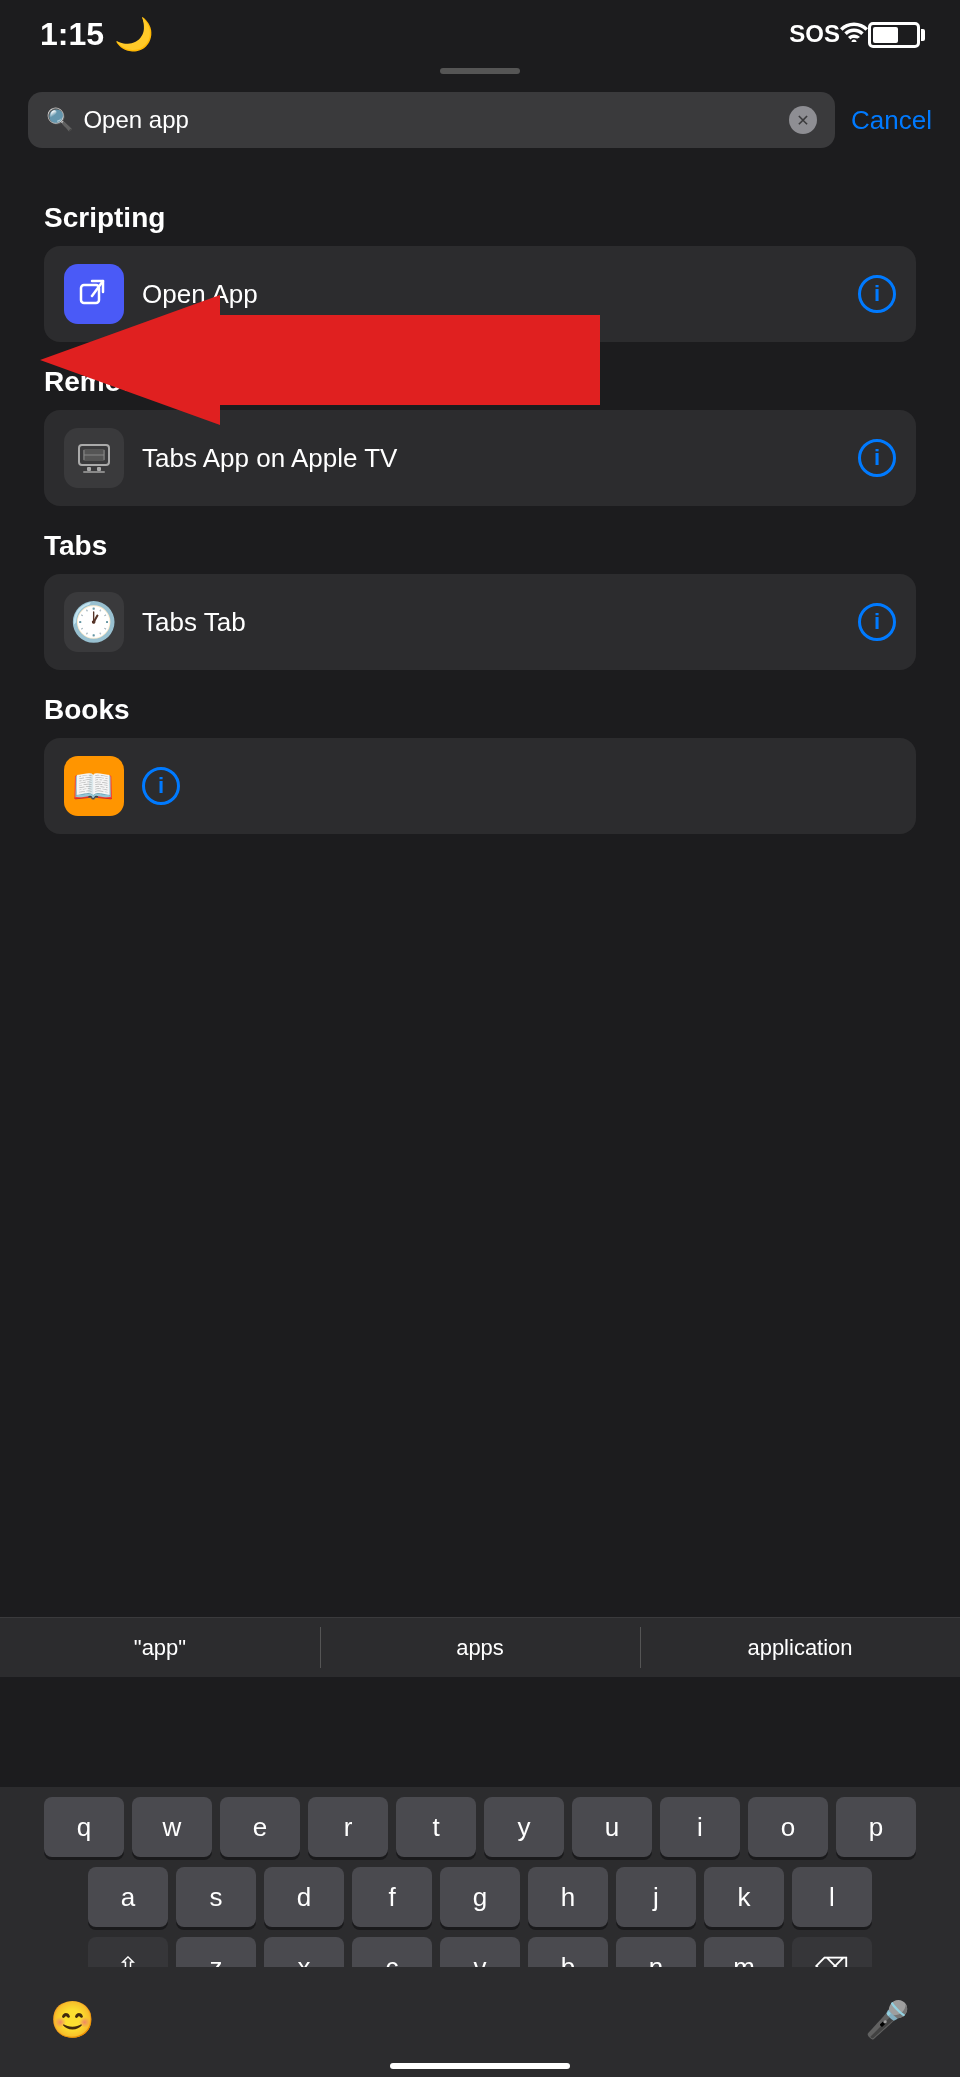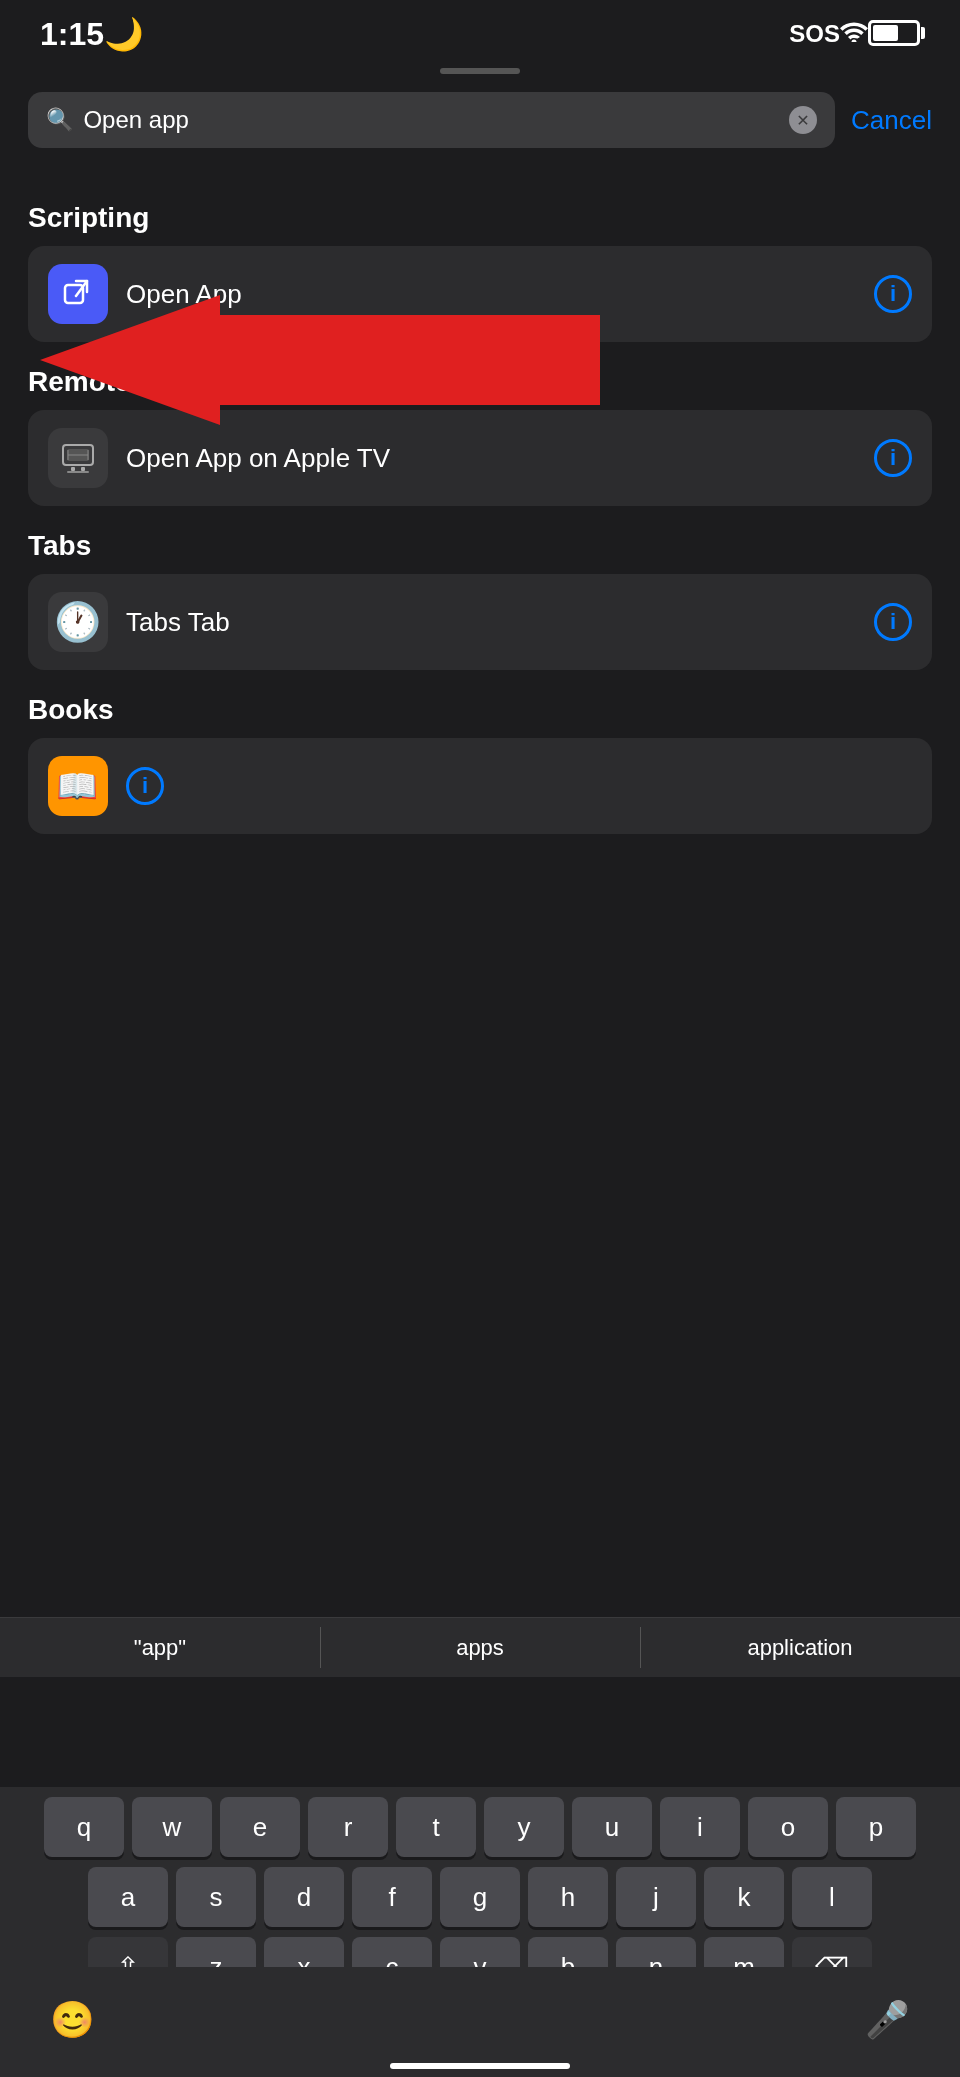--- a/index.html
+++ b/index.html
@@ -22,24 +22,25 @@
       align-items: center;
       padding: 18px 40px 10px;
       height: 60px;
     }
     .status-time {
       font-size: 32px;
       font-weight: 600;
       color: #ffffff;
       display: flex;
       align-items: center;
+      gap: 10px;
     }
     .status-right {
       display: flex;
-      align-items: flex-start;
+      align-items: flex-end;
     }
     .sos-text {
       font-size: 24px;
       font-weight: 700;
       color: #ffffff;
     }
     .wifi-icon {
       font-size: 24px;
       color: #ffffff;
     }
@@ -127,21 +128,21 @@
     }
     .cancel-btn {
       font-size: 26px;
       color: #007aff;
       cursor: pointer;
       white-space: nowrap;
     }
 
     
     .content-area {
-      padding: 20px 28px;
+      padding: 20px 44px;
     }
 
     
     .section-header {
       font-size: 28px;
       font-weight: 700;
       color: #ffffff;
       margin: 24px 0 12px;
     }
 
@@ -378,21 +379,21 @@
         <rect x="4" y="6" width="30" height="20" rx="3" stroke="#aaa" stroke-width="2" fill="none"></rect>
         <rect x="8" y="10" width="22" height="12" rx="2" fill="#555"></rect>
         <rect x="12" y="28" width="4" height="4" fill="#aaa" rx="1"></rect>
         <rect x="22" y="28" width="4" height="4" fill="#aaa" rx="1"></rect>
         <rect x="8" y="32" width="22" height="2" rx="1" fill="#888"></rect>
         <line x1="9" y1="11" x2="9" y2="21" stroke="#888" stroke-width="1"></line>
         <line x1="29" y1="11" x2="29" y2="21" stroke="#888" stroke-width="1"></line>
         <line x1="9" y1="16" x2="29" y2="16" stroke="#888" stroke-width="1"></line>
       </svg>
     </div>
-    <span class="action-item-label">Open App on Apple TV</span>
+    <span class="action-item-label">Tabs App on Apple TV</span>
     <div class="info-btn">i</div>
   </div>
 
   <div class="section-header">Tabs</div>
   <div class="action-item">
     <div class="action-item-icon" style="background:#3a3a3c;">
       <span style="font-size:38px;">🕐</span>
     </div>
     <span class="action-item-label">Tabs Tab</span>
     <div class="info-btn">i</div>

